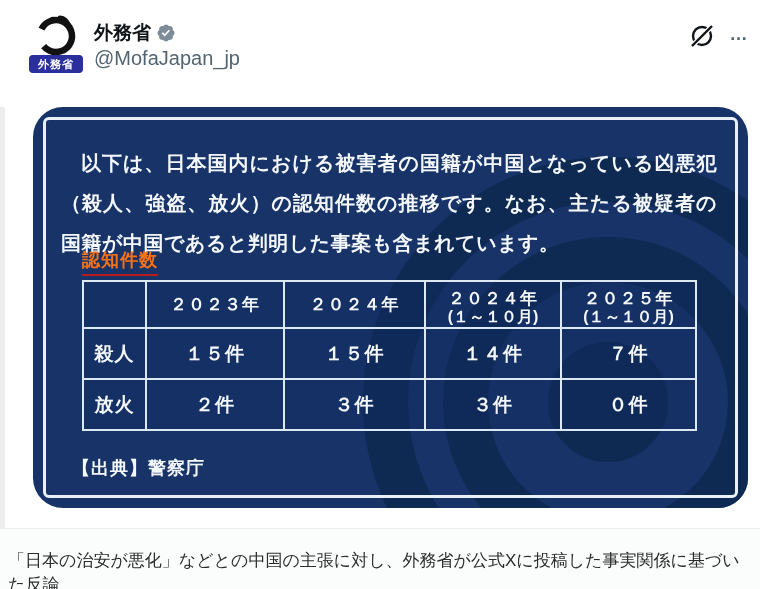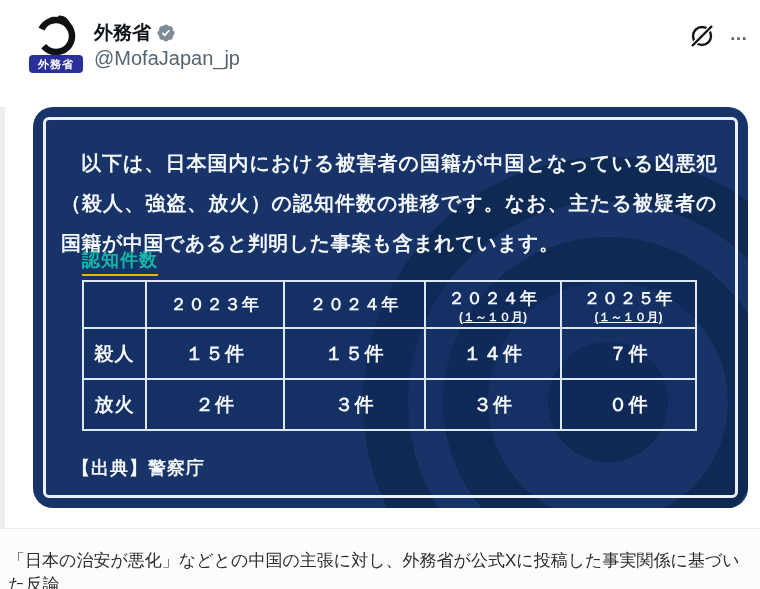--- a/index.html
+++ b/index.html
@@ -27,48 +27,48 @@
   }
   .handle { position:absolute; left:94px; top:47px; font-size:20px; color:#536471; cursor:pointer; }
   .verified { width:20px; height:20px; display:inline-block; }
   .grok-btn { position:absolute; left:688px; top:22px; width:28px; height:28px; cursor:pointer; }
   .more-btn { position:absolute; left:724px; top:24px; width:30px; height:24px; color:#536471;
     font-size:18px; font-weight:700; letter-spacing:1px; text-align:center; line-height:20px; cursor:pointer; }
 
   
   .graphic {
     position:absolute; left:33px; top:107px; width:715px; height:401px;
-    background:#173368; border-radius:20px; overflow:hidden; cursor:pointer;
+    background:#173368; border-radius:30px; overflow:hidden; cursor:pointer;
   }
   .wm { position:absolute; border-radius:50%; border-style:solid; border-color:#0d2850; opacity:.9; }
   .wm.r1 { width:490px; height:490px; border-width:45px; left:330px; top:50px; }
   .wm.r2 { width:330px; height:330px; border-width:45px; left:410px; top:130px; }
   .wm.disc { width:120px; height:120px; border-width:60px; left:515px; top:235px; }
   .frame {
     position:absolute; left:10px; top:10px; right:10px; bottom:10px;
     border:3px solid #e9f0f8; border-radius:6px; pointer-events:none;
   }
   .g-paragraph {
     position:absolute; left:28px; top:36px; width:656px;
     color:#f4f8fc; font-size:20px; font-weight:700; line-height:40px;
     letter-spacing:.5px; text-indent:1em; text-align:justify;
   }
   .g-table-label {
-    position:absolute; left:49px; top:141px; color:#14b8a6; font-size:18px; font-weight:700;
-    border-bottom:2px solid #eab308; padding-bottom:2px; letter-spacing:1px;
+    position:absolute; left:49px; top:141px; color:#f97316; font-size:18px; font-weight:700;
+    border-bottom:2px solid #b91c1c; padding-bottom:2px; letter-spacing:1px;
   }
   table.g-table {
     position:absolute; left:49px; top:173px; border-collapse:collapse; table-layout:fixed;
   }
   .g-table td, .g-table th {
     border:2px solid #dce8f4; text-align:center; vertical-align:middle;
     color:#f4f8fc; background:rgba(18,45,95,.45); padding:0;
   }
   .g-table th { height:47px; font-size:17px; font-weight:700; letter-spacing:1px; }
-  .g-table th .sub { display:block; font-size:12px; font-weight:700; line-height:12px; margin-top:1px; letter-spacing:0;text-decoration:underline; }
+  .g-table th .sub { display:block; font-size:16px; font-weight:700; line-height:12px; margin-top:1px; letter-spacing:0; }
   .g-table td { height:51px; font-size:19px; font-weight:700; letter-spacing:1px; }
   .col-label { width:63px; } .col-y1 { width:138px; } .col-y2 { width:141px; }
   .col-y3 { width:136px; } .col-y4 { width:135px; }
   .g-source { position:absolute; left:39px; top:349px; color:#f4f8fc; font-size:18px; font-weight:700; letter-spacing:1px; }
 
   
   .caption {
     position:absolute; left:8px; top:549px; width:744px;
     font-size:17px; color:#2b2b2b; line-height:24px;
   }

